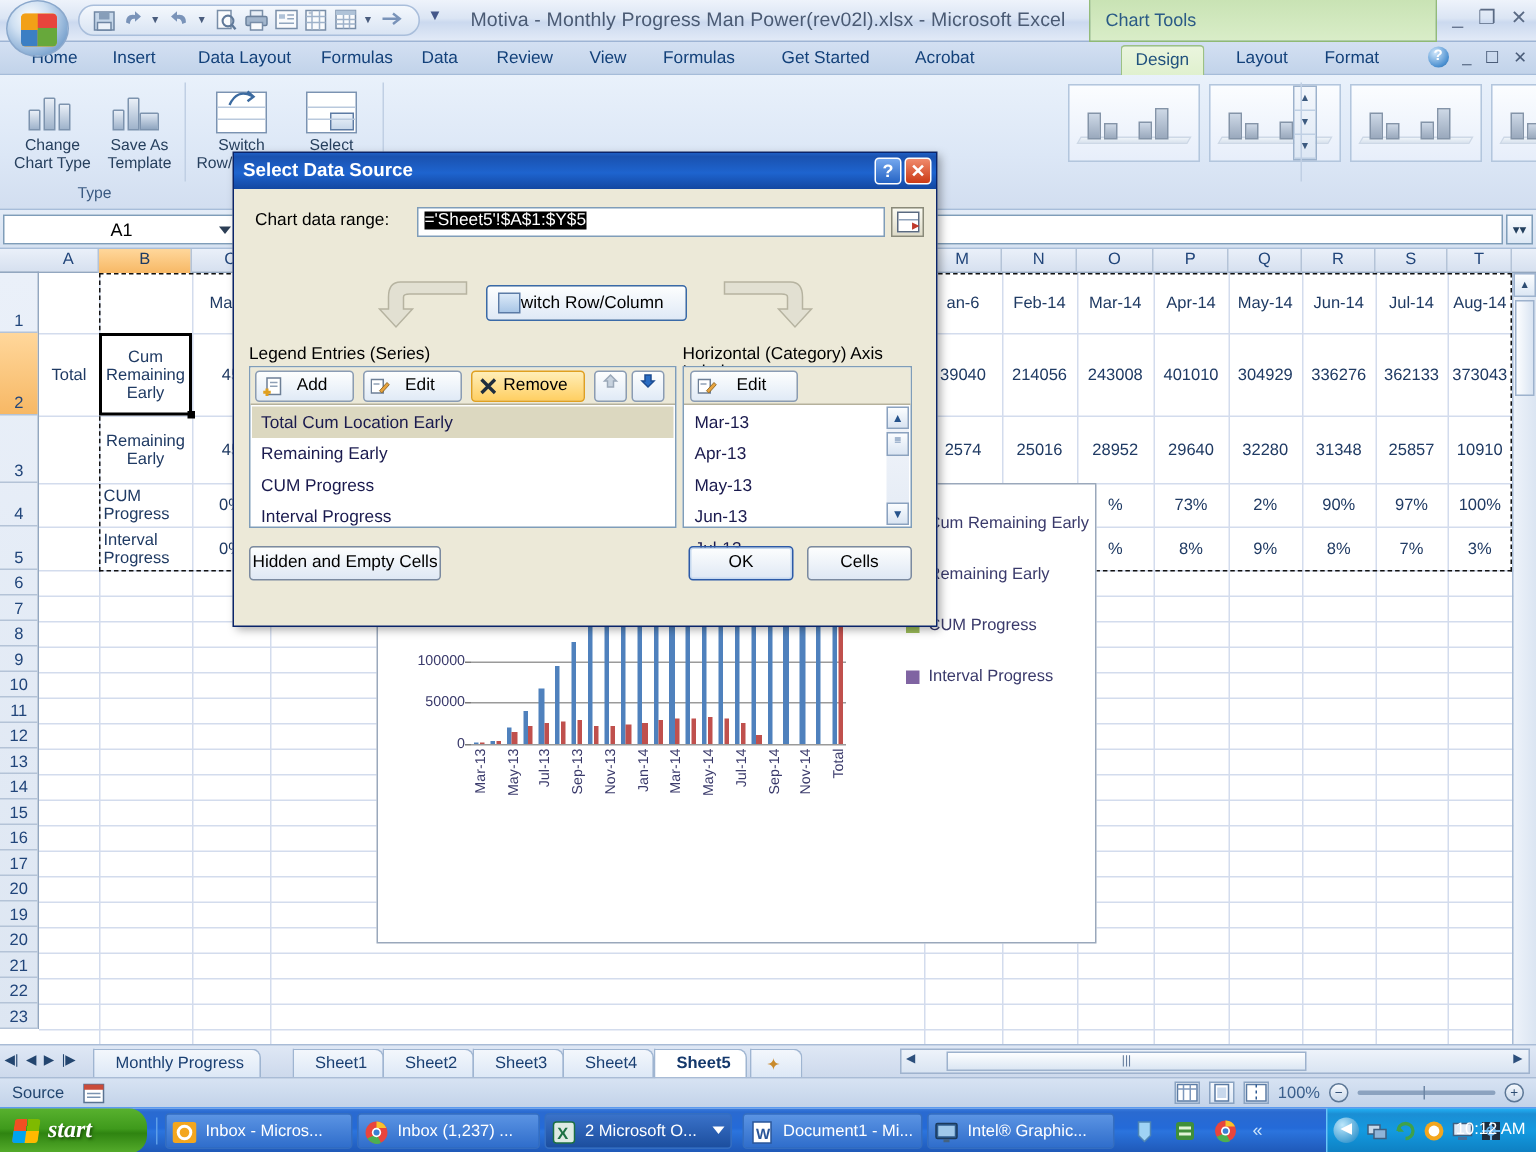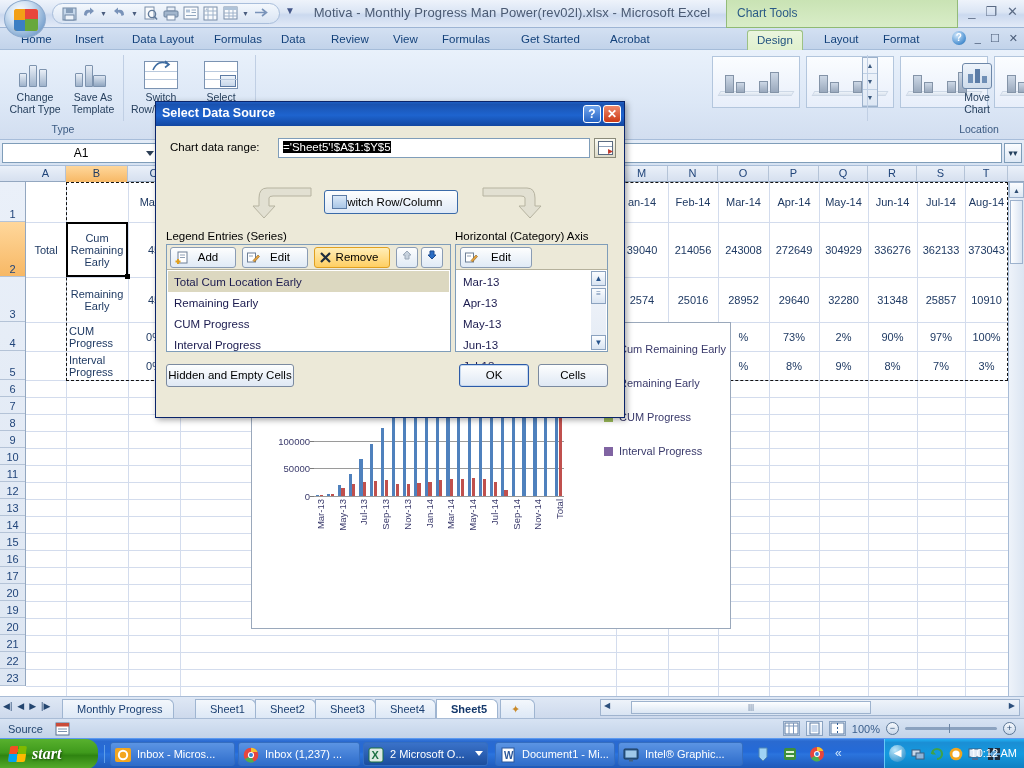--- a/index.html
+++ b/index.html
@@ -499,33 +499,20 @@
       </div>
       <div class="cs-scroll">
         <div>▲</div>
         <div>▼</div>
         <div>▼</div>
       </div>
       <div class="glabel" style="left:0; width:616px;">Chart Styles</div>
       <div class="gdiv" style="right:66px;"></div>
     </div>
 
-    <div class="rgroup" style="left:936px; width:86px;">
-      <div class="bigbtn" style="left:8px;">
-        <div class="ic">
-          <div style="width:30px;height:26px;border:1px solid #6d87a8;border-radius:3px;background:linear-gradient(to bottom,#eef4fb,#cfdceb);position:relative;">
-            <i style="position:absolute;left:5px;bottom:5px;width:5px;height:9px;background:#6f8fb6;"></i>
-            <i style="position:absolute;left:12px;bottom:5px;width:5px;height:14px;background:#5a7ba6;"></i>
-            <i style="position:absolute;left:19px;bottom:5px;width:5px;height:7px;background:#6f8fb6;"></i>
-          </div>
-        </div>
-        <div class="lbl"><span>Move</span><br><span>Chart</span></div>
-      </div>
-      <div class="glabel">Location</div>
-    </div>
   </div>
 
   <div class="formulabar">
     <div class="namebox">
       <span>A1</span>
       <span class="carat"></span>
     </div>
     <div class="fbar-input"></div>
     <div class="fbar-expand">▾▾</div>
   </div>
@@ -618,33 +605,33 @@
       <div class="cell" style="left:0px;   top:40px;width:40px; height:55px;">Total</div>
       <div class="cell" style="left:40px;  top:40px;width:62px; height:55px;">Cum Remaining Early</div>
       <div class="cell" style="left:102px; top:40px;width:52px; height:55px;">45</div>
       <div class="cell" style="left:40px;  top:95px;width:62px; height:45px;">Remaining Early</div>
       <div class="cell" style="left:102px; top:95px;width:52px; height:45px;">45</div>
       <div class="cell" style="left:40px;  top:140px;width:62px;height:29px;justify-content:flex-start;padding-left:3px;text-align:left;">CUM Progress</div>
       <div class="cell" style="left:102px; top:140px;width:52px;height:29px;">0%</div>
       <div class="cell" style="left:40px;  top:169px;width:62px;height:29px;justify-content:flex-start;padding-left:3px;text-align:left;">Interval Progress</div>
       <div class="cell" style="left:102px; top:169px;width:52px;height:29px;">0%</div>
 
-      <div class="cell" style="left:590px; top:0;width:52px;height:40px;">an-14</div>
+      <div class="cell" style="left:590px; top:0;width:52px;height:40px;">an-6</div>
       <div class="cell" style="left:642px; top:0;width:50px;height:40px;">Feb-14</div>
       <div class="cell" style="left:692px; top:0;width:51px;height:40px;">Mar-14</div>
       <div class="cell" style="left:743px; top:0;width:50px;height:40px;">Apr-14</div>
       <div class="cell" style="left:793px; top:0;width:49px;height:40px;">May-14</div>
       <div class="cell" style="left:842px; top:0;width:49px;height:40px;">Jun-14</div>
       <div class="cell" style="left:891px; top:0;width:48px;height:40px;">Jul-14</div>
       <div class="cell" style="left:939px; top:0;width:43px;height:40px;">Aug-14</div>
 
       <div class="cell" style="left:590px; top:40px;width:52px;height:55px;">39040</div>
       <div class="cell" style="left:642px; top:40px;width:50px;height:55px;">214056</div>
       <div class="cell" style="left:692px; top:40px;width:51px;height:55px;">243008</div>
-      <div class="cell" style="left:743px; top:40px;width:50px;height:55px;">272649</div>
+      <div class="cell" style="left:743px; top:40px;width:50px;height:55px;">401010</div>
       <div class="cell" style="left:793px; top:40px;width:49px;height:55px;">304929</div>
       <div class="cell" style="left:842px; top:40px;width:49px;height:55px;">336276</div>
       <div class="cell" style="left:891px; top:40px;width:48px;height:55px;">362133</div>
       <div class="cell" style="left:939px; top:40px;width:43px;height:55px;">373043</div>
 
       <div class="cell" style="left:590px; top:95px;width:52px;height:45px;">2574</div>
       <div class="cell" style="left:642px; top:95px;width:50px;height:45px;">25016</div>
       <div class="cell" style="left:692px; top:95px;width:51px;height:45px;">28952</div>
       <div class="cell" style="left:743px; top:95px;width:50px;height:45px;">29640</div>
       <div class="cell" style="left:793px; top:95px;width:49px;height:45px;">32280</div>

